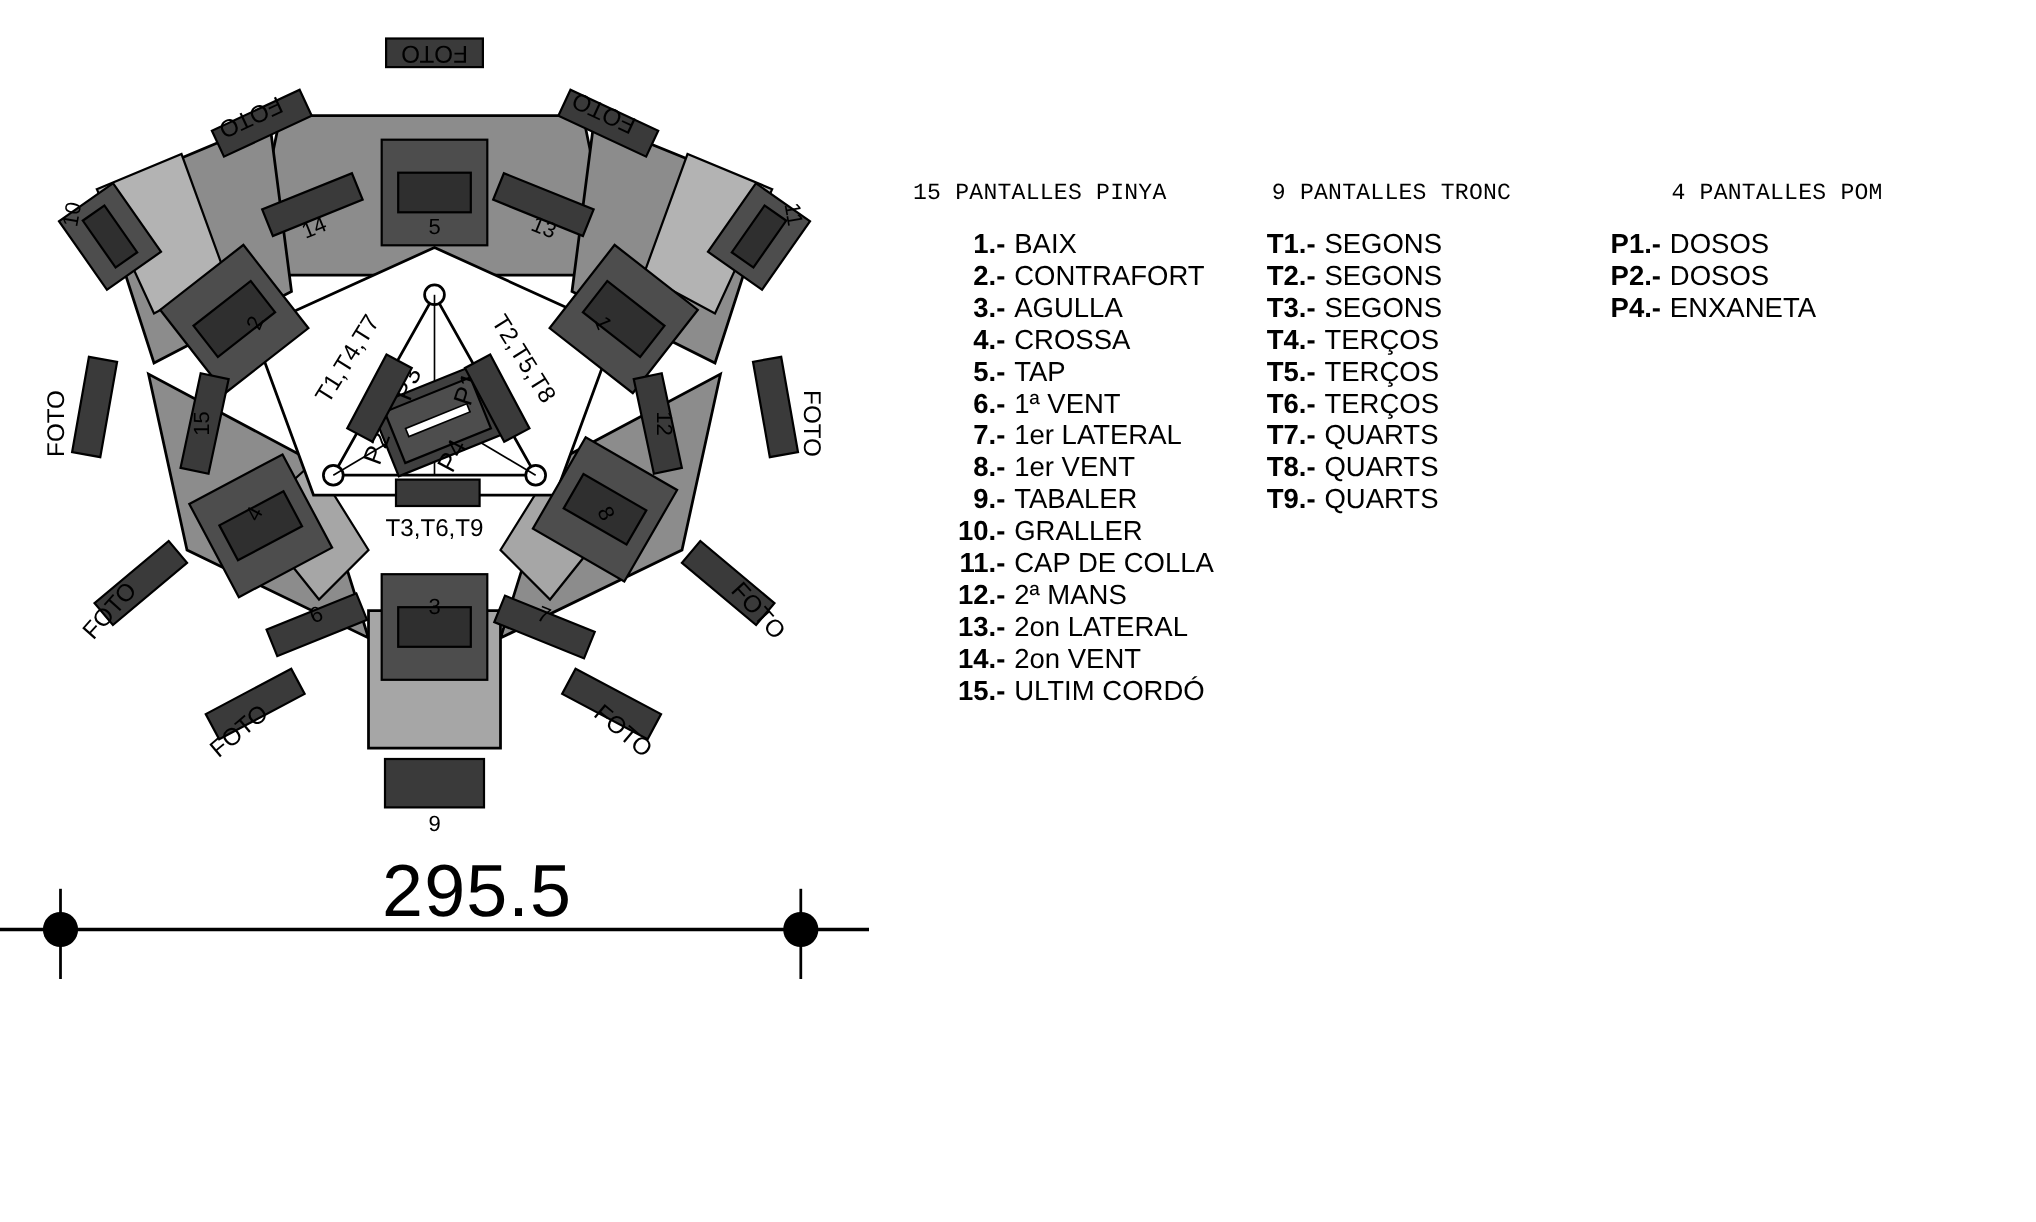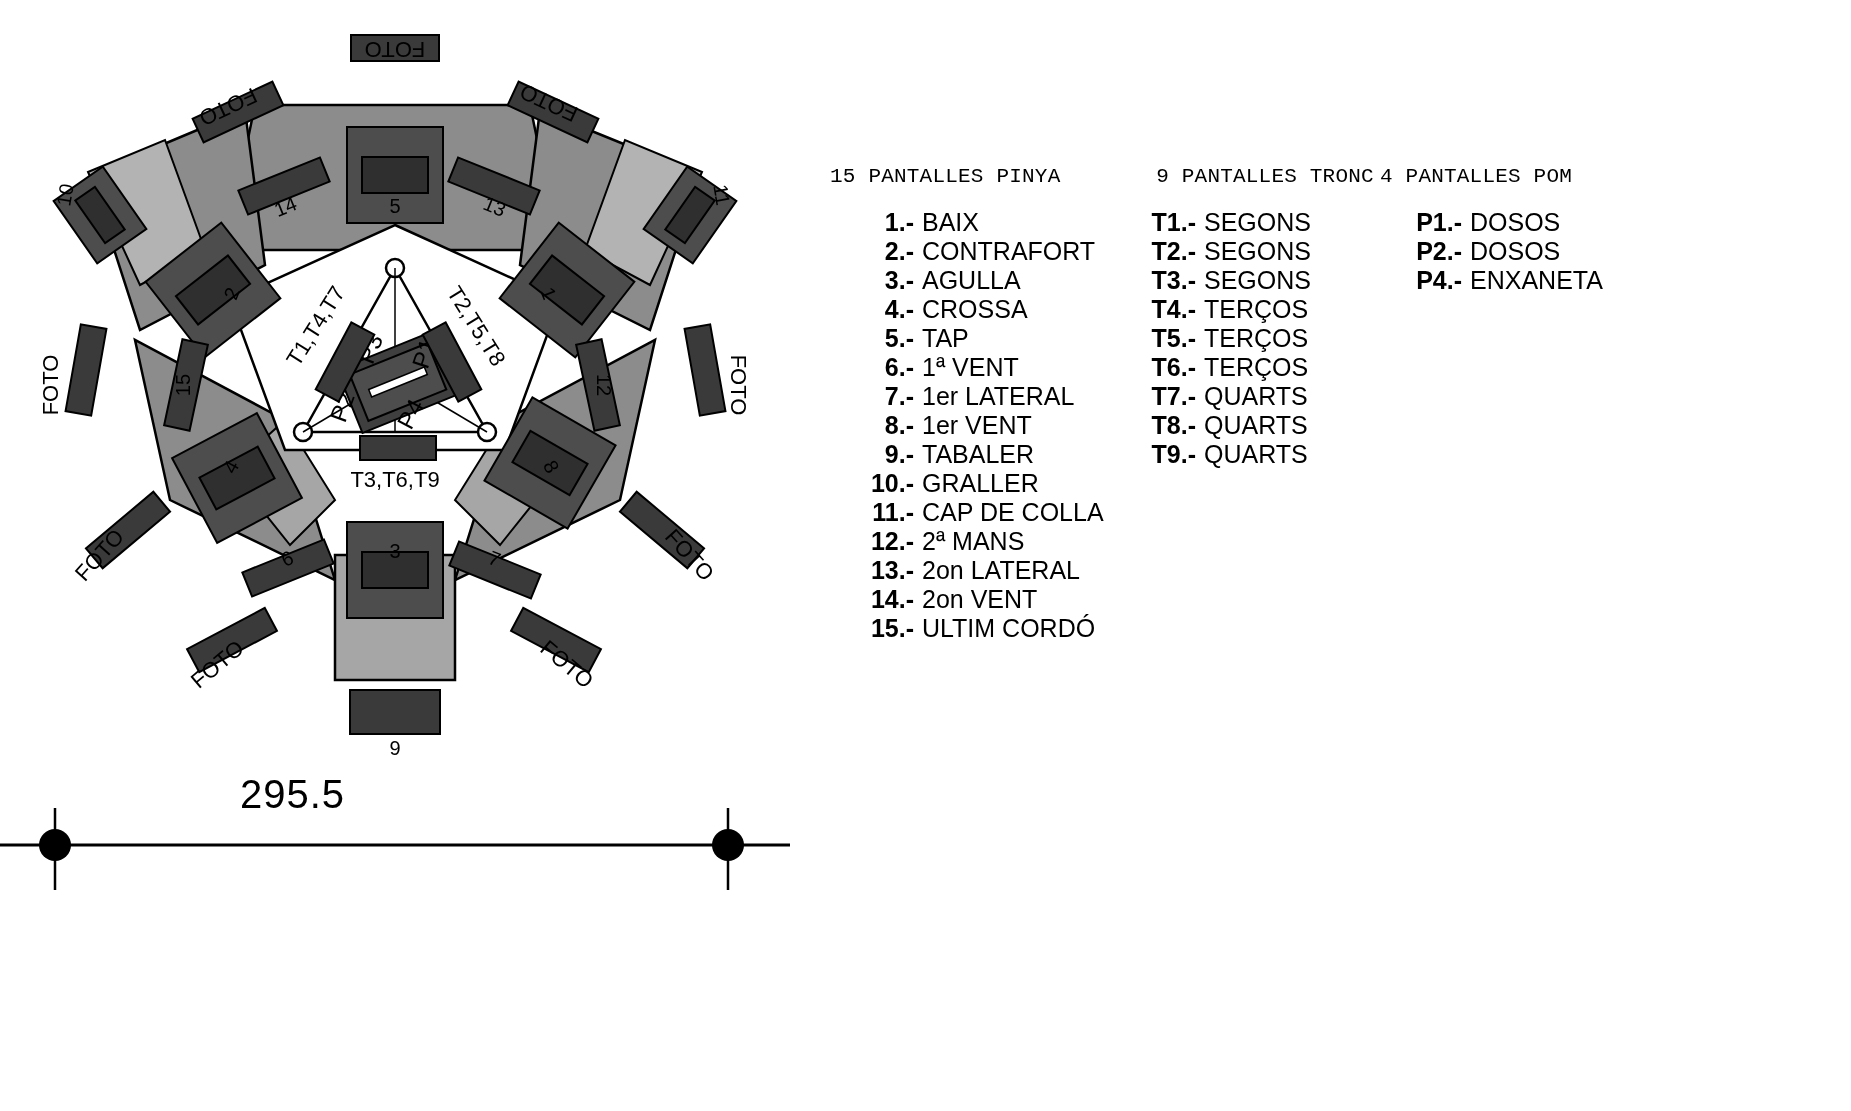--- a/index.html
+++ b/index.html
@@ -18,40 +18,40 @@
   .legend-col{position:absolute;top:0;}
   .legend-col.c1{left:10px;width:300px;}
   .legend-col.c2{left:300px;width:290px;}
   .legend-col.c3{left:560px;width:471px;}
   .legend-title{
     font-size:21px;color:#000;white-space:nowrap;
     font-family:Liberation Mono, monospace;letter-spacing:0.2px;
   }
   .legend-col.c1 .legend-title{text-align:left;}
   .legend-col.c2 .legend-title{text-align:center;}
-  .legend-col.c3 .legend-title{text-align:left;}
+  .legend-col.c3 .legend-title{text-align:center;}
   .legend-list{list-style:none;margin:0;padding:0;margin-top:20px;}
   .legend-list li{
     font-size:25px;color:#000;white-space:nowrap;line-height:29px;
     display:flex;
   }
   .li-num{display:inline-block;text-align:right;font-weight:bold;}
   .c1 .li-num{width:62px;}
   .c2 .li-num{width:46px;}
   .c3 .li-num{width:46px;}
   .li-txt{display:inline-block;padding-left:8px;}
   .c1 .legend-list{margin-left:22px;}
   .c2 .legend-list{margin-left:30px;}
-  .c3 .legend-list{margin-left:36px;}
+  .c3 .legend-list{margin-left:84px;}
 
   
   #dimension{position:absolute;left:0px;top:780px;width:800px;height:120px;}
   .dim-value{
-    position:absolute;left:240px;top:-8px;width:280px;text-align:left;
-    font-size:40px;color:#000;letter-spacing:1px;
+    position:absolute;left:240px;top:-8px;width:280px;text-align:right;
+    font-size:67px;color:#000;letter-spacing:1px;
   }
 </style>
 </head>
 <body>
 
 <div class="stage">
 
   <svg id="diagram" viewBox="0 0 820 790">
     <defs>
       <g id="screenBox">

